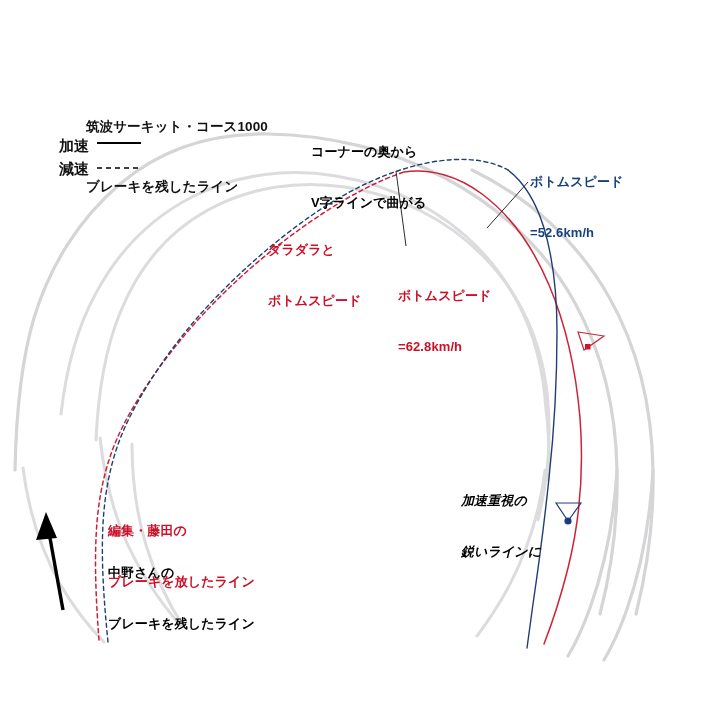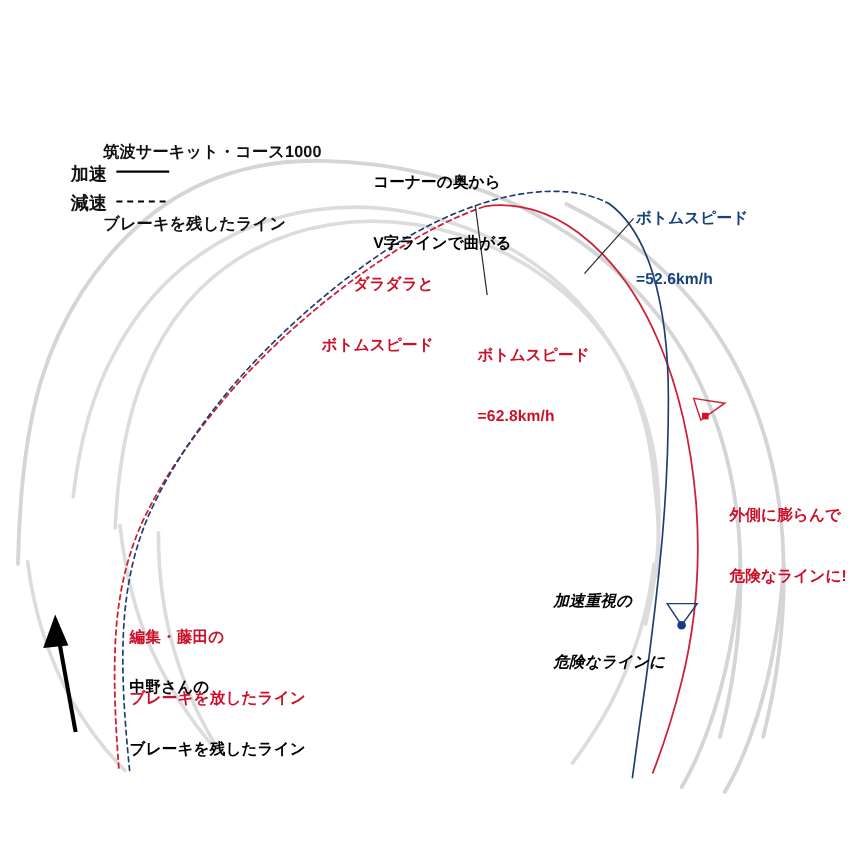--- a/index.html
+++ b/index.html
@@ -242,38 +242,34 @@
   <div class="txt anno anno-blue" style="left:311px; top:108px;">
     <div>コーナーの奥から</div>
     <div>V字ラインで曲がる</div>
   </div>
 
   <div class="txt anno anno-navy" style="left:530px; top:138px;">
     <div>ボトムスピード</div>
     <div>=52.6km/h</div>
   </div>
 
-  <div class="txt anno anno-red" style="left:268px; top:193px;text-align:right;">
+  <div class="txt anno anno-red" style="left:268px; top:206px;">
     <div>ダラダラと</div>
     <div>ボトムスピード</div>
   </div>
 
   <div class="txt anno anno-red" style="left:398px; top:252px;">
     <div>ボトムスピード</div>
     <div>=62.8km/h</div>
   </div>
 
-  <div class="txt anno anno-red" style="left:608px; top:385px;">
-    <div>外側に膨らんで</div>
-    <div>危険なラインに!</div>
-  </div>
 
   <div class="txt anno anno-blue" style="left:461px; top:457px;font-style:italic;">
     <div>加速重視の</div>
-    <div>危険なラインに</div>
+    <div>鋭いラインに</div>
   </div>
 
   <div class="txt anno anno-blue" style="left:108px; top:529px;">
     <div>中野さんの</div>
     <div>ブレーキを残したライン</div>
   </div>
 
   <div class="txt anno anno-red" style="left:108px; top:487px;">
     <div>編集・藤田の</div>
     <div>ブレーキを放したライン</div>

